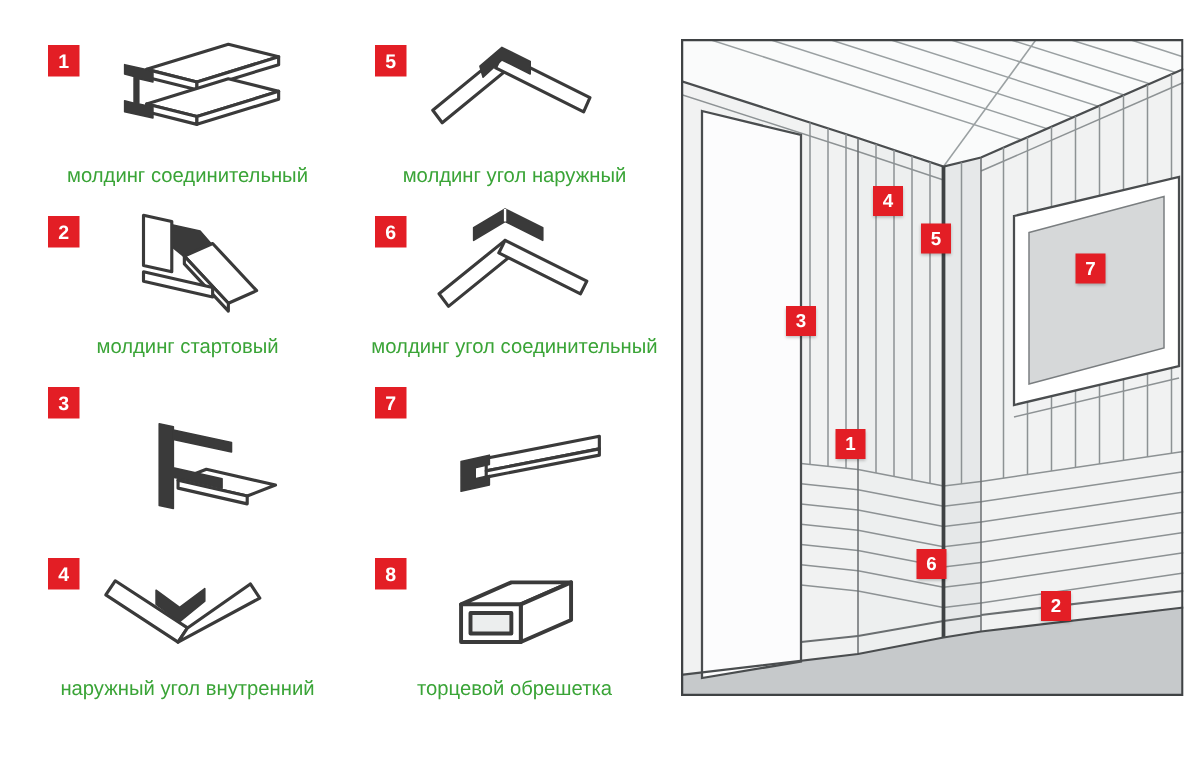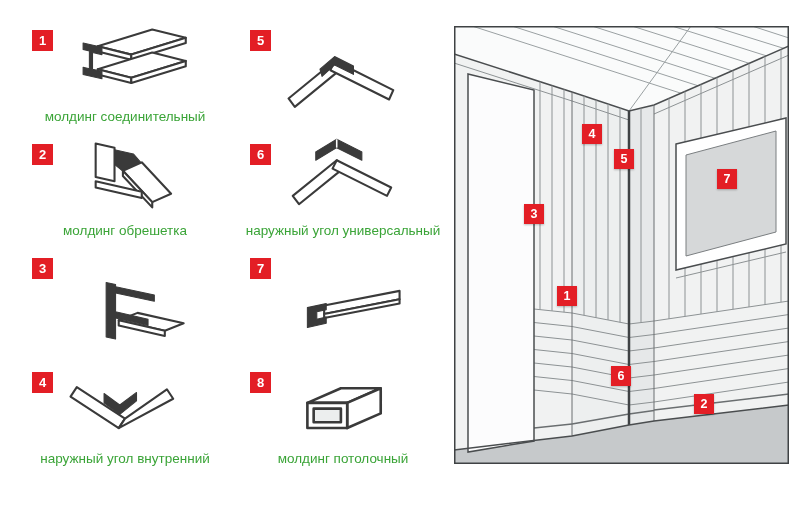--- a/index.html
+++ b/index.html
@@ -72,21 +72,21 @@
         <svg viewBox="0 0 124 84" width="132" height="88">
           <g stroke="#3a3a3a" stroke-width="2" fill="#fff" stroke-linejoin="round">
             <polygon points="34,10 52,14 52,46 34,42"></polygon>
             <path d="M52,16 L70,20 L96,50 L84,56 L52,30 Z" fill="#3a3a3a" stroke-width="1"></path>
             <polygon points="60,36 88,66 106,58 78,28"></polygon>
             <polygon points="60,36 88,66 88,71 60,41"></polygon>
             <polygon points="34,46 78,56 78,62 34,52"></polygon>
           </g>
         </svg>
       </span>
-      <span class="cap">молдинг обрешетка</span>
+      <span class="cap">молдинг стартовый</span>
     </div>
 
     <div class="item">
       <span class="num">3</span>
       <span class="icon">
         <svg viewBox="0 0 124 84" width="132" height="88">
           <g stroke="#3a3a3a" stroke-width="2" fill="#fff" stroke-linejoin="round">
             <polygon points="56,46 100,56 118,49 74,39"></polygon>
             <polygon points="56,46 100,56 100,61 56,51"></polygon>
             <path d="M44,10 L53,12 L53,38 L84,45 L84,51 L53,44 L53,64 L44,62 Z" fill="#3a3a3a" stroke-width="1"></path>
@@ -114,35 +114,36 @@
       <span class="num">5</span>
       <span class="icon">
         <svg viewBox="0 0 124 84" width="132" height="88">
           <g stroke="#3a3a3a" stroke-width="2" fill="#fff" stroke-linejoin="round">
             <polygon points="54,16 10,52 16,60 60,24"></polygon>
             <polygon points="54,16 110,44 106,53 50,25"></polygon>
             <path d="M40,24 L54,12 L72,21 L72,29 L54,20 L42,31 Z" fill="#3a3a3a" stroke-width="1"></path>
           </g>
         </svg>
       </span>
+      <span class="cap">молдинг угол наружный</span>
     </div>
 
     <div class="item">
       <span class="num">6</span>
       <span class="icon">
         <svg viewBox="0 0 124 84" width="132" height="88">
           <g stroke="#3a3a3a" stroke-width="2" fill="#fff" stroke-linejoin="round">
             <polygon points="56,26 14,60 20,68 62,34"></polygon>
             <polygon points="56,26 108,52 104,60 52,34"></polygon>
             <path d="M36,18 L56,6 L80,18 L80,26 L56,14 L36,26 Z" fill="#3a3a3a" stroke-width="1"></path>
             <line x1="56" y1="6" x2="56" y2="14" stroke="#fff" stroke-width="1.5"></line>
           </g>
         </svg>
       </span>
-      <span class="cap">наружный угол универсальный</span>
+      <span class="cap">молдинг угол соединительный</span>
     </div>
 
     <div class="item">
       <span class="num">7</span>
       <span class="icon">
         <svg viewBox="0 0 124 84" width="132" height="88">
           <g stroke="#3a3a3a" stroke-width="2" fill="#fff" stroke-linejoin="round">
             <polygon points="44,32 116,18 116,26 44,40"></polygon>
             <polygon points="44,40 116,26 116,30 44,44"></polygon>
             <path d="M28,34 L46,30 L46,36 L37,38 L37,45 L46,43 L46,49 L28,53 Z" fill="#3a3a3a" stroke-width="1"></path>
@@ -156,21 +157,21 @@
       <span class="icon">
         <svg viewBox="0 0 124 84" width="132" height="88">
           <g stroke="#3a3a3a" stroke-width="2.5" fill="#fff" stroke-linejoin="round">
             <polygon points="28,40 66,40 98,26 60,26"></polygon>
             <polygon points="66,40 98,26 98,50 66,64"></polygon>
             <rect x="28" y="40" width="38" height="24"></rect>
             <rect x="34" y="45.5" width="26" height="13" fill="#eceeee"></rect>
           </g>
         </svg>
       </span>
-      <span class="cap">молдинг потолочный</span>
+      <span class="cap">торцевой обрешетка</span>
     </div>
 
   </div>
 
   <div class="room">
     <svg viewBox="0 0 335 438" width="335" height="438">
       <defs>
         <clipPath id="ceilclip">
             <path d="M0,0 H335 V20 L200,79 L175,85 L118,66 L0,28 Z"></path>
           </clipPath>

